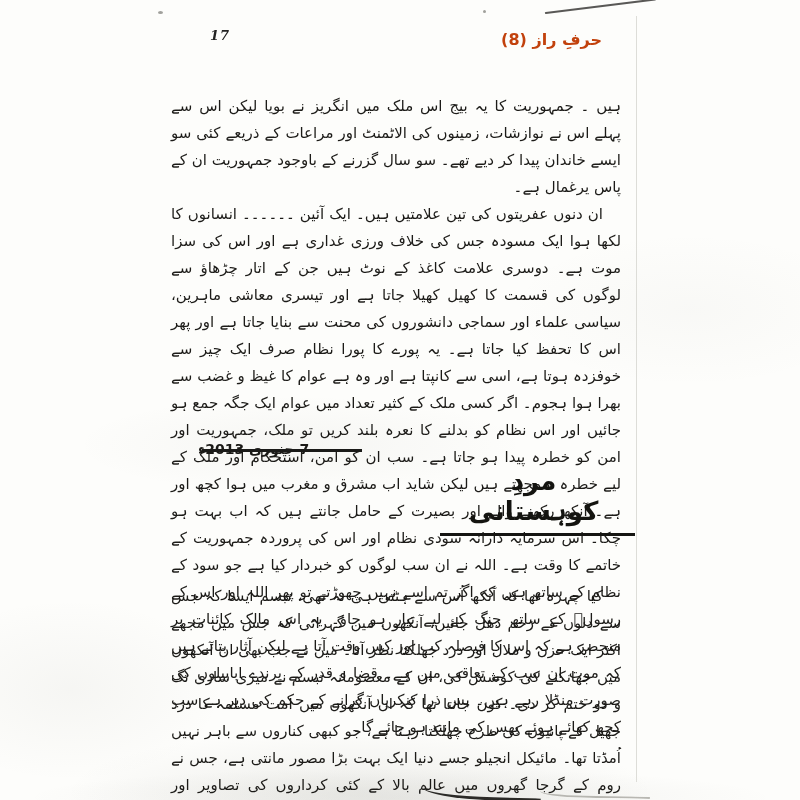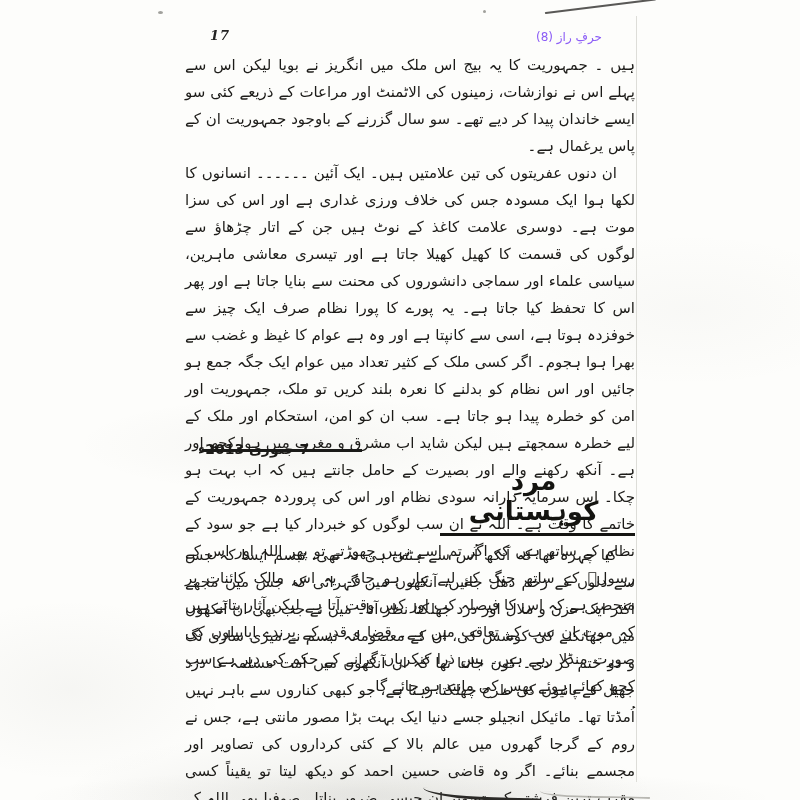--- a/index.html
+++ b/index.html
@@ -19,24 +19,24 @@
       radial-gradient(ellipse 500px 40px at 400px 798px, rgba(90,90,80,.08), transparent 75%);
   }
   
   .page-number{
     position:absolute;top:28px;left:210px;
     font-family:"DejaVu Serif",serif;font-style:italic;font-weight:bold;
     font-size:13px;letter-spacing:1px;color:#222;
   }
   .book-title{
     position:absolute;top:30px;right:198px;
-    direction:rtl;font-weight:normal;font-size:12px;color:#8b5cf6;
+    direction:rtl;font-weight:bold;font-size:16px;color:#c2410c;
   }
   
-  .text-col{position:absolute;left:185px;width:450px;direction:rtl;}
+  .text-col{position:absolute;left:171px;width:450px;direction:rtl;margin-top:41px;}
   .text-col p{
     margin:0;text-align:justify;text-justify:inter-word;
     font-size:15px;line-height:27px;color:#1c1b18;
   }
   .text-col p.indent{text-indent:18px;}
   #section-1{top:52px;}
   #section-2{top:542px;}
   .entry-date{
     position:absolute;top:413px;left:198px;
     direction:rtl;font-size:14px;font-weight:bold;color:#1b1a17;margin-top:28px;

